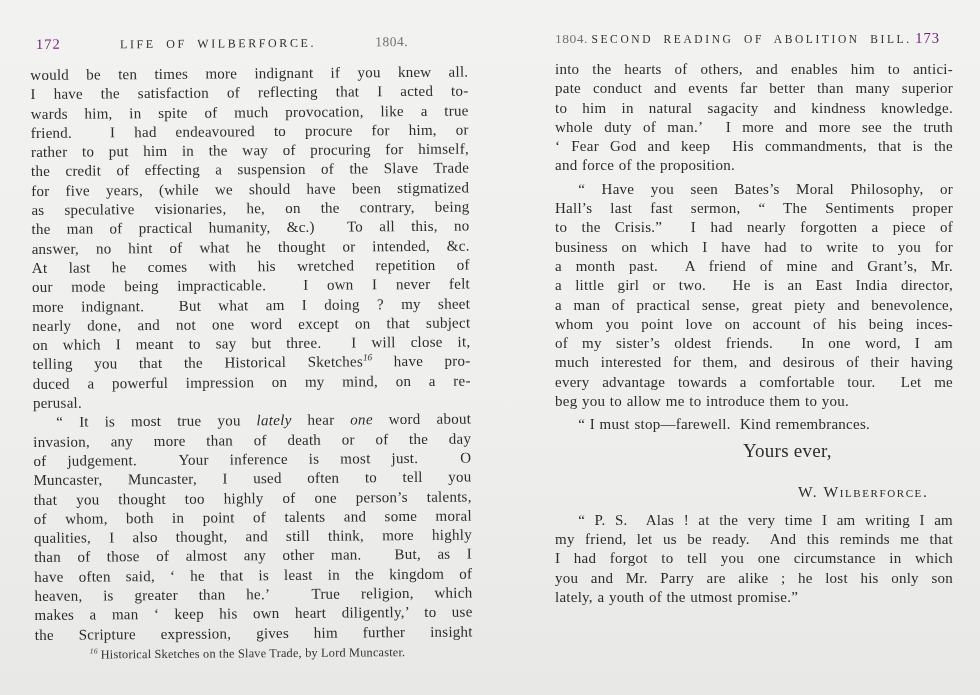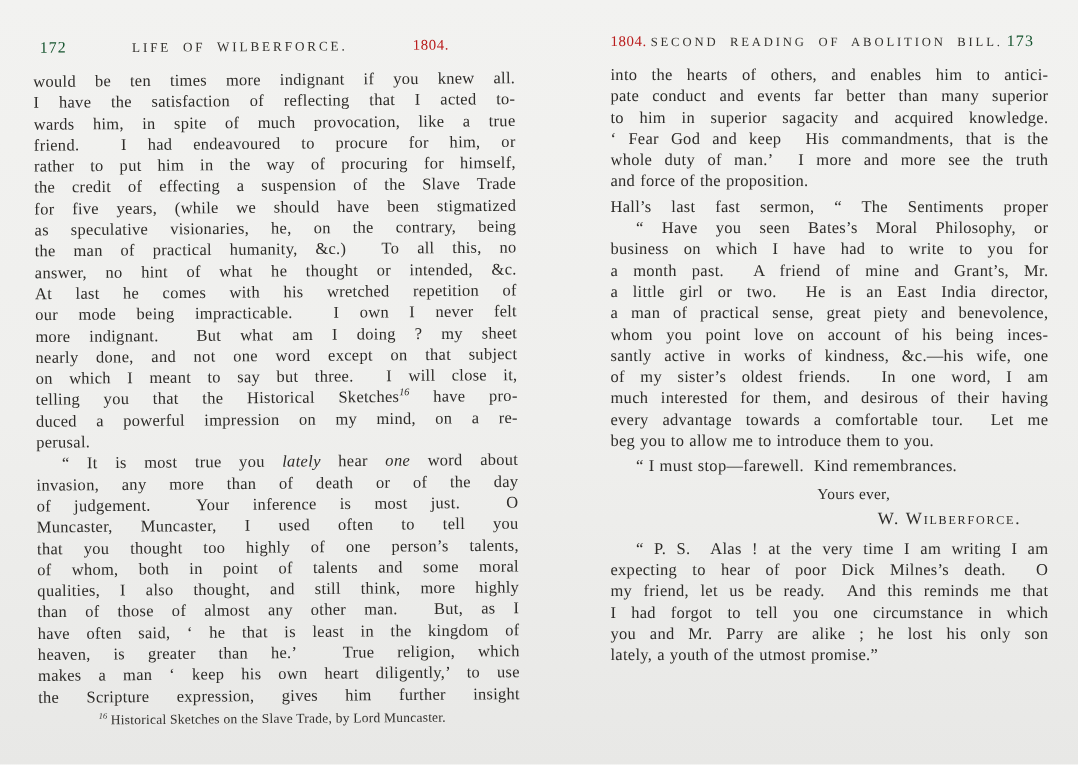--- a/index.html
+++ b/index.html
@@ -10,42 +10,42 @@
     color: #2e2c29;
     -webkit-font-smoothing: antialiased;
   }
   .page { position: absolute; }
   .page-left  { left: 30px;  top: 36px; width: 438px; transform: rotate(-0.45deg); transform-origin: left top; }
   .page-right { left: 555px; top: 30px; width: 398px; }
 
   .page-header { display: flex; justify-content: space-between; align-items: baseline; }
   .page-left .page-header { width: 372px; margin-left: 6px; }
   .page-right .page-header { width: 385px; }
-  .folio { font-size: 14.5px; letter-spacing: 1px; color: #14532d; }
+  .folio { font-size: 14.5px; letter-spacing: 1px; color: #701a75; }
   .running-title { font-size: 11.5px; letter-spacing: 2.6px; word-spacing: 5px; color: #33312d; white-space: nowrap; }
   .page-left .running-title { font-size: 12px; }
-  .year-label { font-size: 13.5px; letter-spacing: 0.5px; color: #b91c1c; }
+  .year-label { font-size: 13.5px; letter-spacing: 0.5px; color: #737373; }
 
   .page-body { margin-top: 13px; font-size: 15px; letter-spacing: 0.25px; }
   .line {
     line-height: 19.3px; height: 19.3px; overflow: hidden;
     text-align: justify; text-align-last: justify;
     word-spacing: 0.6px; white-space: normal;
   }
   .line.no-just { text-align-last: left; }
   .line.indent { text-indent: 1.55em; }
   .line i { letter-spacing: 0.3px; }
   sup { font-size: 0.62em; vertical-align: super; line-height: 0; letter-spacing: 0; font-style: italic; }
 
   .block.para { margin: 0; }
   .page-right .block.para + .block.para { margin-top: 4px; }
   .block.signature { margin: 5px 0 6px 0; }
   .sig-line { line-height: 21px; height: 21px; }
-  .sig-valediction { padding-left: 188px; font-size: 14px; }
-  .sig-name { padding-left: 243px; font-variant: small-caps; letter-spacing: 1.6px; font-size: 15.5px; }
+  .sig-valediction { padding-left: 188px; font-size: 19px; }
+  .sig-name { padding-left: 243px; font-variant: small-caps; letter-spacing: 1.6px; font-size: 15.5px; margin-top: 20px; }
   .page-right .block.ps { margin-top: 9px; }
   .page-right .block.closing { margin-top: 9px; }
 
   .block.footnote {
     margin-top: 3px; padding-left: 55px;
     font-size: 12.3px; letter-spacing: 0.2px; color: #33312d;
   }
 </style>
 </head>
 <body>
@@ -98,48 +98,47 @@
 <div class="page page-right">
   <div class="page-header">
     <span class="year-label">1804.</span>
     <span class="running-title">SECOND READING OF ABOLITION BILL.</span>
     <span class="folio">173</span>
   </div>
   <div class="page-body" id="right-body">
       <div class="block para">
         <div class="line">into the hearts of others, and enables him to antici-</div>
         <div class="line">pate conduct and events far better than many superior</div>
-        <div class="line">to him in superior sagacity and acquired knowledge.</div>
+        <div class="line">to him in natural sagacity and kindness knowledge.</div>
+        <div class="line">whole duty of man.’&nbsp;  I more and more see the truth</div>
         <div class="line">‘ Fear God and keep&nbsp; His commandments, that is the</div>
-        <div class="line">whole duty of man.’&nbsp;  I more and more see the truth</div>
         <div class="line no-just">and force of the proposition.</div>
       </div>
       <div class="block para">
+        <div class="line indent">“ Have you seen Bates’s Moral Philosophy, or</div>
         <div class="line">Hall’s last fast sermon, “ The Sentiments proper</div>
-        <div class="line indent">“ Have you seen Bates’s Moral Philosophy, or</div>
+        <div class="line">to the Crisis.”&nbsp; I had nearly forgotten a piece of</div>
         <div class="line">business on which I have had to write to you for</div>
         <div class="line">a month past.&nbsp; A friend of mine and Grant’s, Mr.</div>
         <div class="line">a little girl or two.&nbsp; He is an East India director,</div>
         <div class="line">a man of practical sense, great piety and benevolence,</div>
         <div class="line">whom you point love on account of his being inces-</div>
-        <div class="line">santly active in works of kindness, &amp;c.—his wife, one</div>
         <div class="line">of my sister’s oldest friends.&nbsp; In one word, I am</div>
         <div class="line">much interested for them, and desirous of their having</div>
         <div class="line">every advantage towards a comfortable tour.&nbsp; Let me</div>
         <div class="line no-just">beg you to allow me to introduce them to you.</div>
       </div>
       <div class="block para">
         <div class="line indent no-just">“ I must stop—farewell.&nbsp;  Kind remembrances.</div>
       </div>
       <div class="block signature">
         <div class="sig-line sig-valediction no-just">Yours ever,</div>
         <div class="sig-line sig-name no-just">W. Wilberforce.</div>
       </div>
       <div class="block para ps">
         <div class="line indent">“ P. S.&nbsp; Alas ! at the very time I am writing I am</div>
-        <div class="line">expecting to hear of poor Dick Milnes’s death.&nbsp; O</div>
         <div class="line">my friend, let us be ready.&nbsp; And this reminds me that</div>
         <div class="line">I had forgot to tell you one circumstance in which</div>
         <div class="line">you and Mr. Parry are alike ; he lost his only son</div>
         <div class="line no-just">lately, a youth of the utmost promise.”</div>
       </div>
     </div>
 </div>
 
 </body></html>

